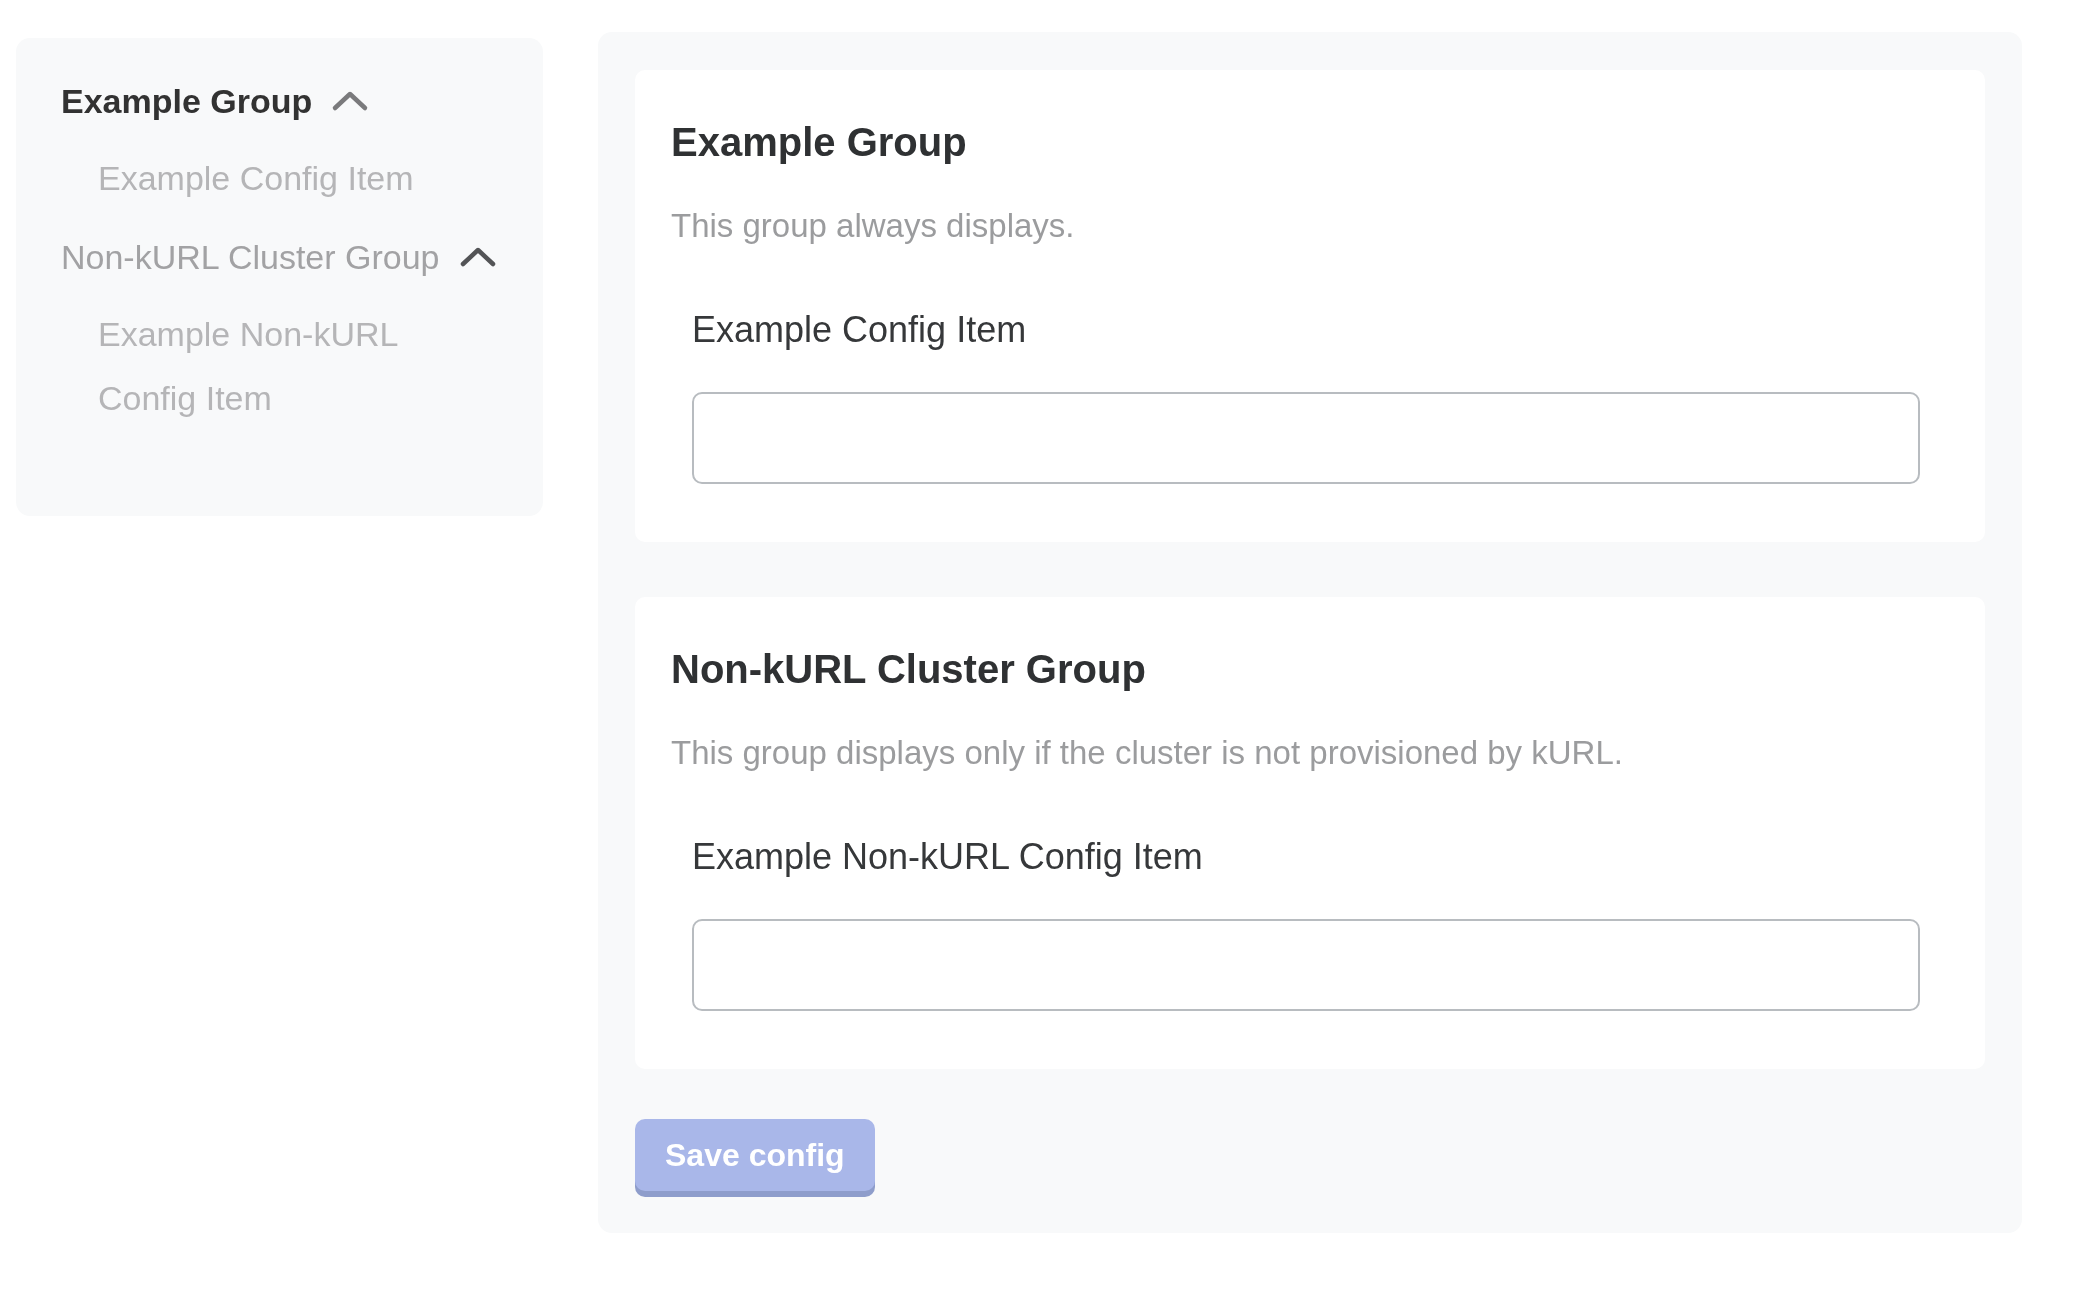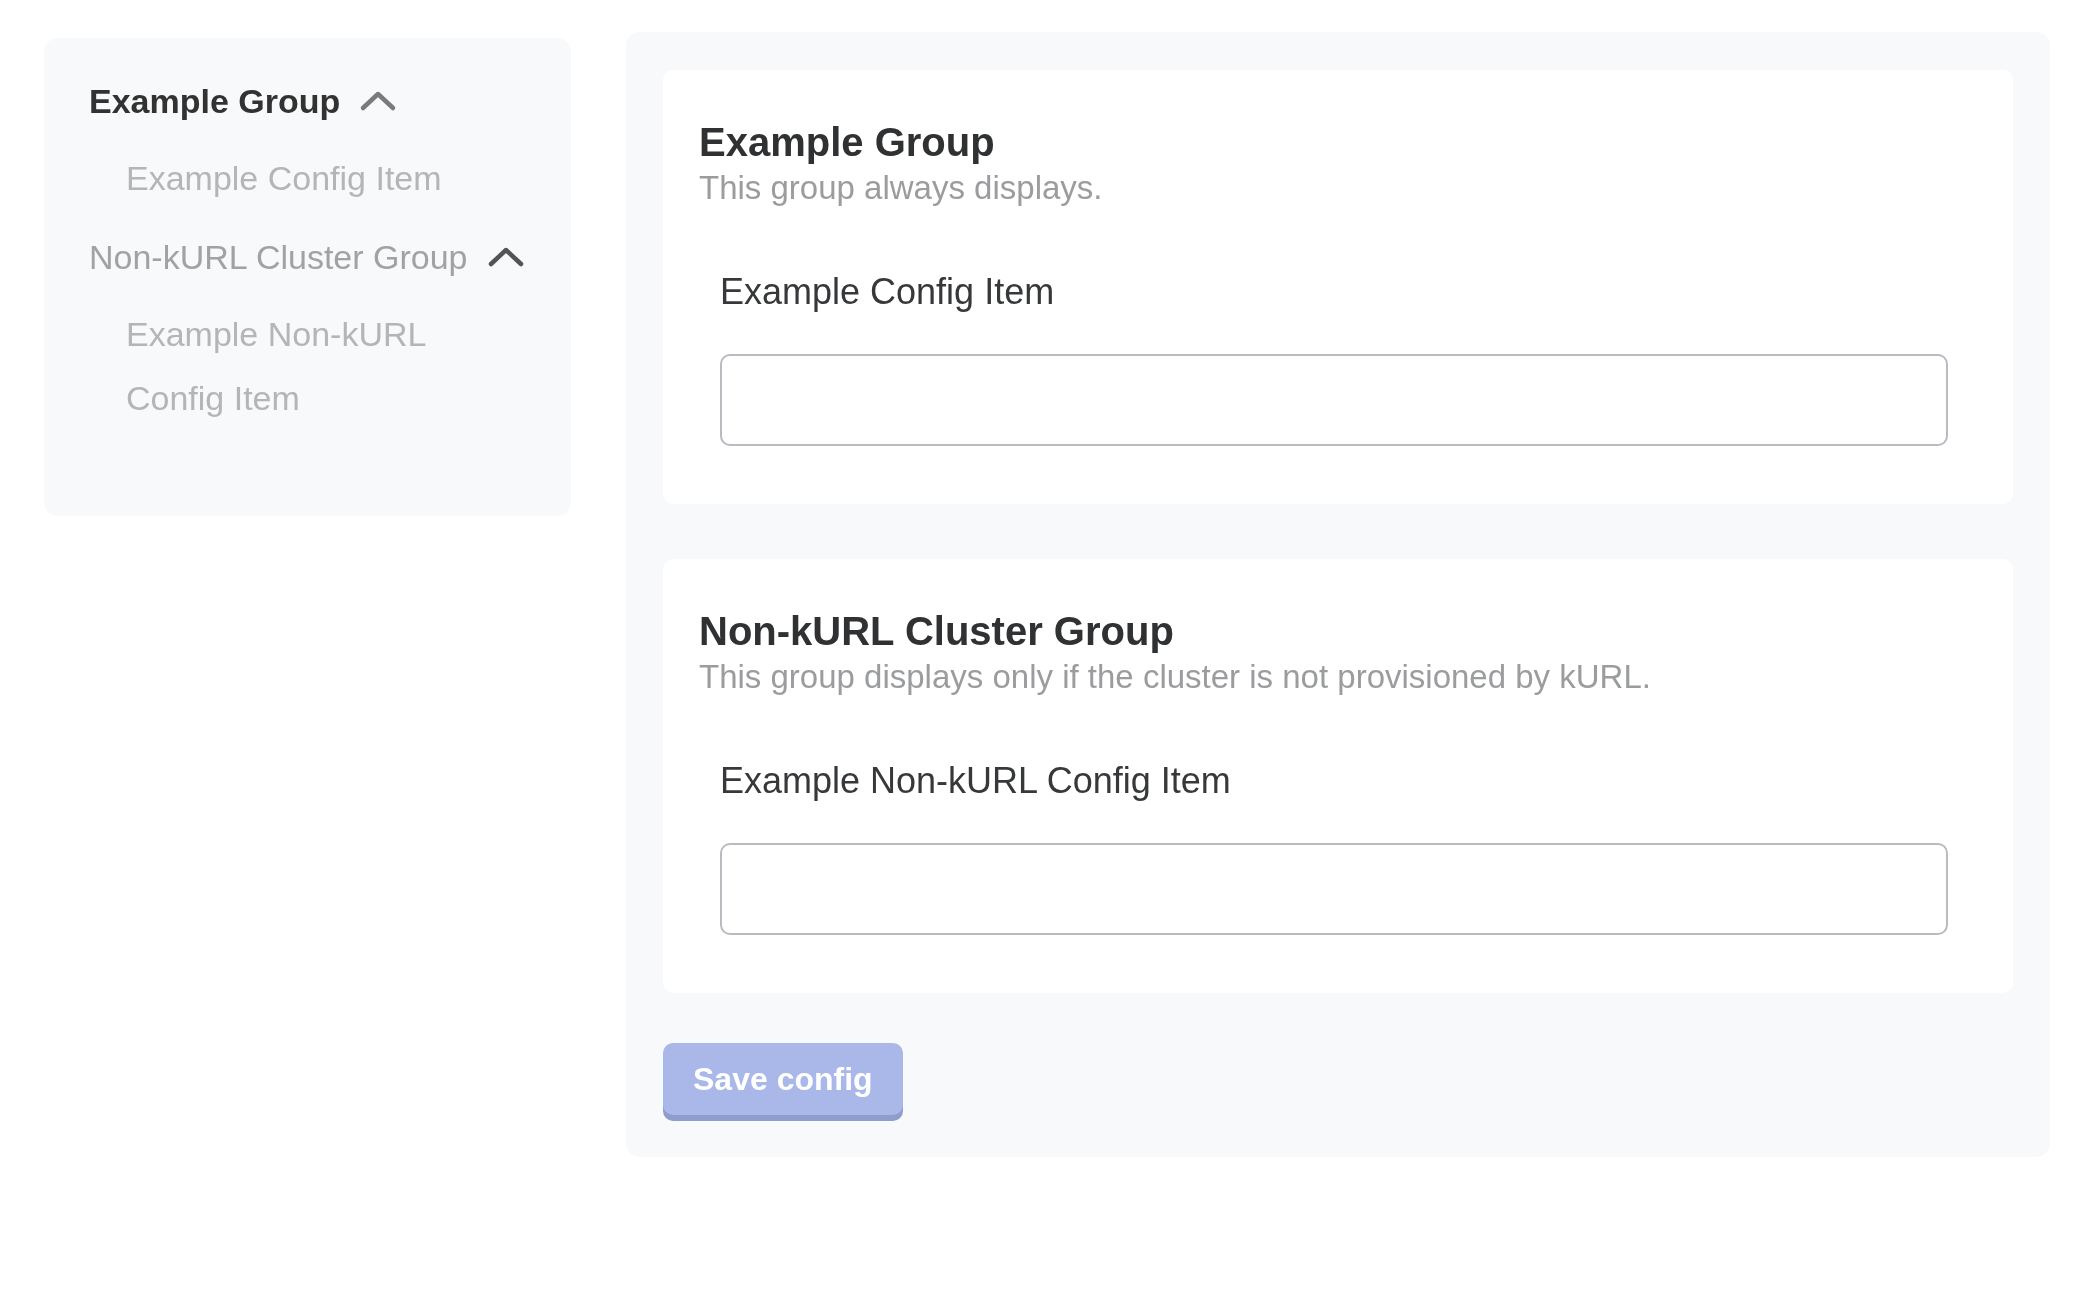--- a/index.html
+++ b/index.html
@@ -8,21 +8,21 @@
     width: 2084px;
     height: 1302px;
     background: #ffffff;
     font-family: "Liberation Sans", "DejaVu Sans", sans-serif;
     color: #313335;
     -webkit-font-smoothing: antialiased;
   }
   .layout {
     display: flex;
     align-items: flex-start;
-    padding: 32px 0 0 44px;
+    padding: 32px 0 0 16px;
     gap: 55px;
   }
 
   
   .sidebar {
     width: 527px;
     margin-top: 6px;
     background: #f8f9fa;
     border-radius: 14px;
     padding: 30px 40px 72px 45px;
@@ -69,20 +69,21 @@
     font-size: 40px;
     font-weight: 700;
     color: #2f3133;
     line-height: 52px;
     margin: 0;
   }
   .card-desc {
     font-size: 33px;
     color: #9b9c9e;
     line-height: 40px;
+    margin-top: 38px;
   }
   .config-item { margin: 62px 0 0 21px; }
   .item-label {
     font-size: 36px;
     font-weight: 500;
     color: #36383a;
     line-height: 44px;
   }
   .item-input {
     display: block;

